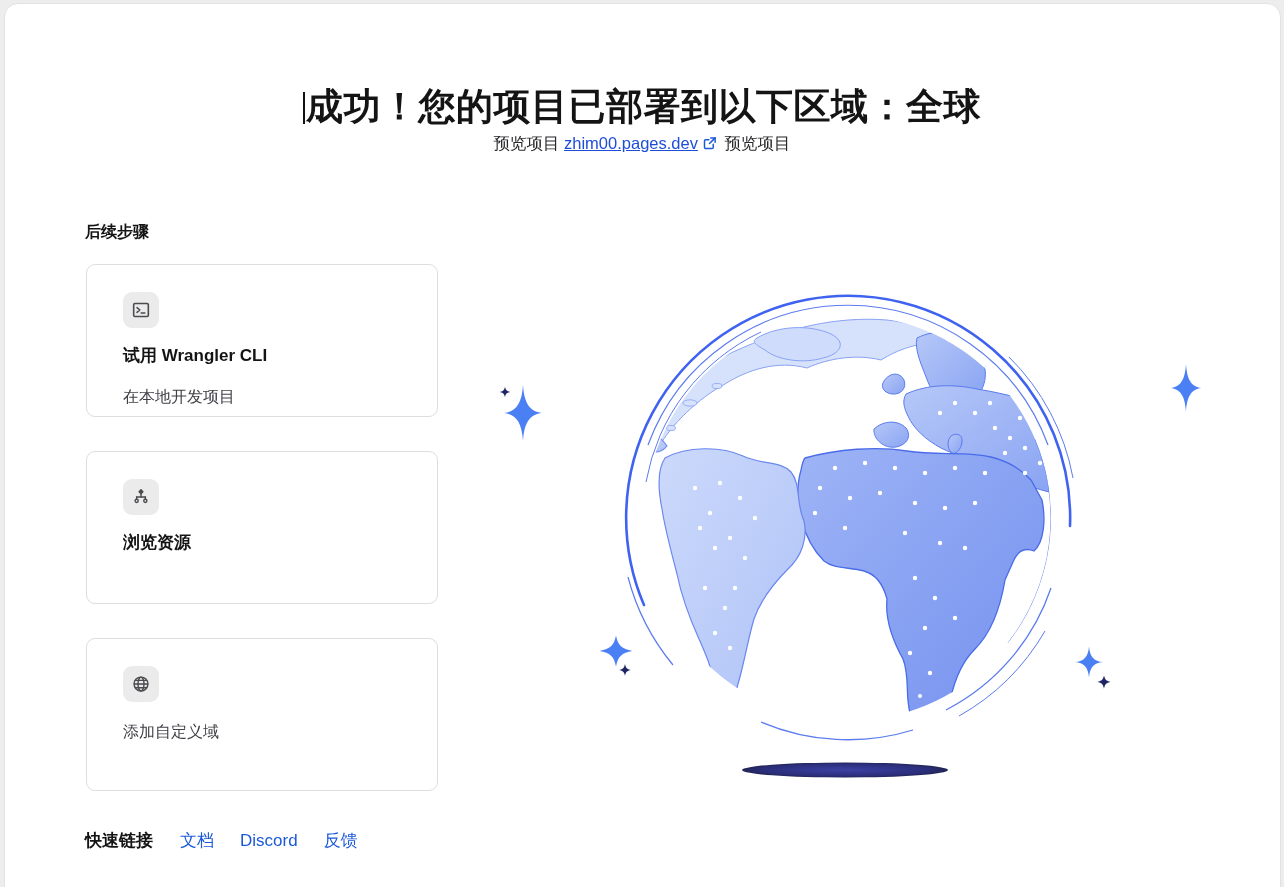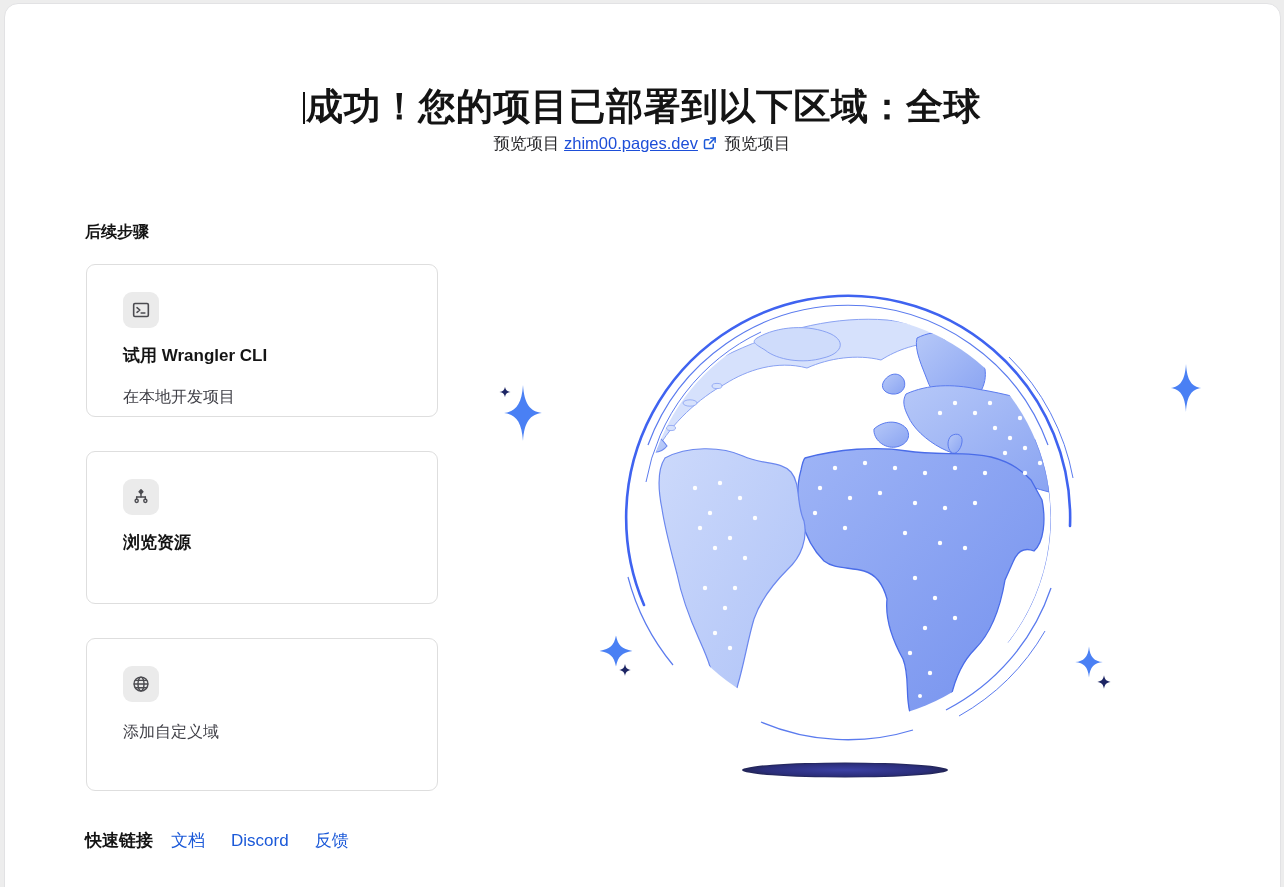--- a/index.html
+++ b/index.html
@@ -23,21 +23,21 @@
           border:1px solid #dedede; border-radius:9px; cursor:pointer; }
   .card-1 { top:264px; } .card-2 { top:451px; } .card-3 { top:638px; }
   .card-inner { position:absolute; left:36px; top:27px; right:20px; }
   .card-icon { width:36px; height:36px; border-radius:9px; background:#ebebeb;
                display:flex; align-items:center; justify-content:center; }
   .card-title { margin-top:16px; font-size:17px; font-weight:700; color:#141414; }
   .card-desc  { margin-top:20px; font-size:16px; color:#3f3f46; }
 
   
   .quick { position:absolute; left:85px; top:829px; font-size:17px; display:flex; align-items:baseline; }
-  .quick-heading { font-weight:700; color:#141414; margin-right:18px; }
+  .quick-heading { font-weight:700; color:#141414; margin-right:27px; }
   .quick a { color:#1b59d8; text-decoration:none; margin-right:26px; }
 
   
   .illus { position:absolute; left:485px; top:288px; width:748px; height:512px; }
 </style>
 </head>
 <body>
 
 <div class="page-card"></div>
 

